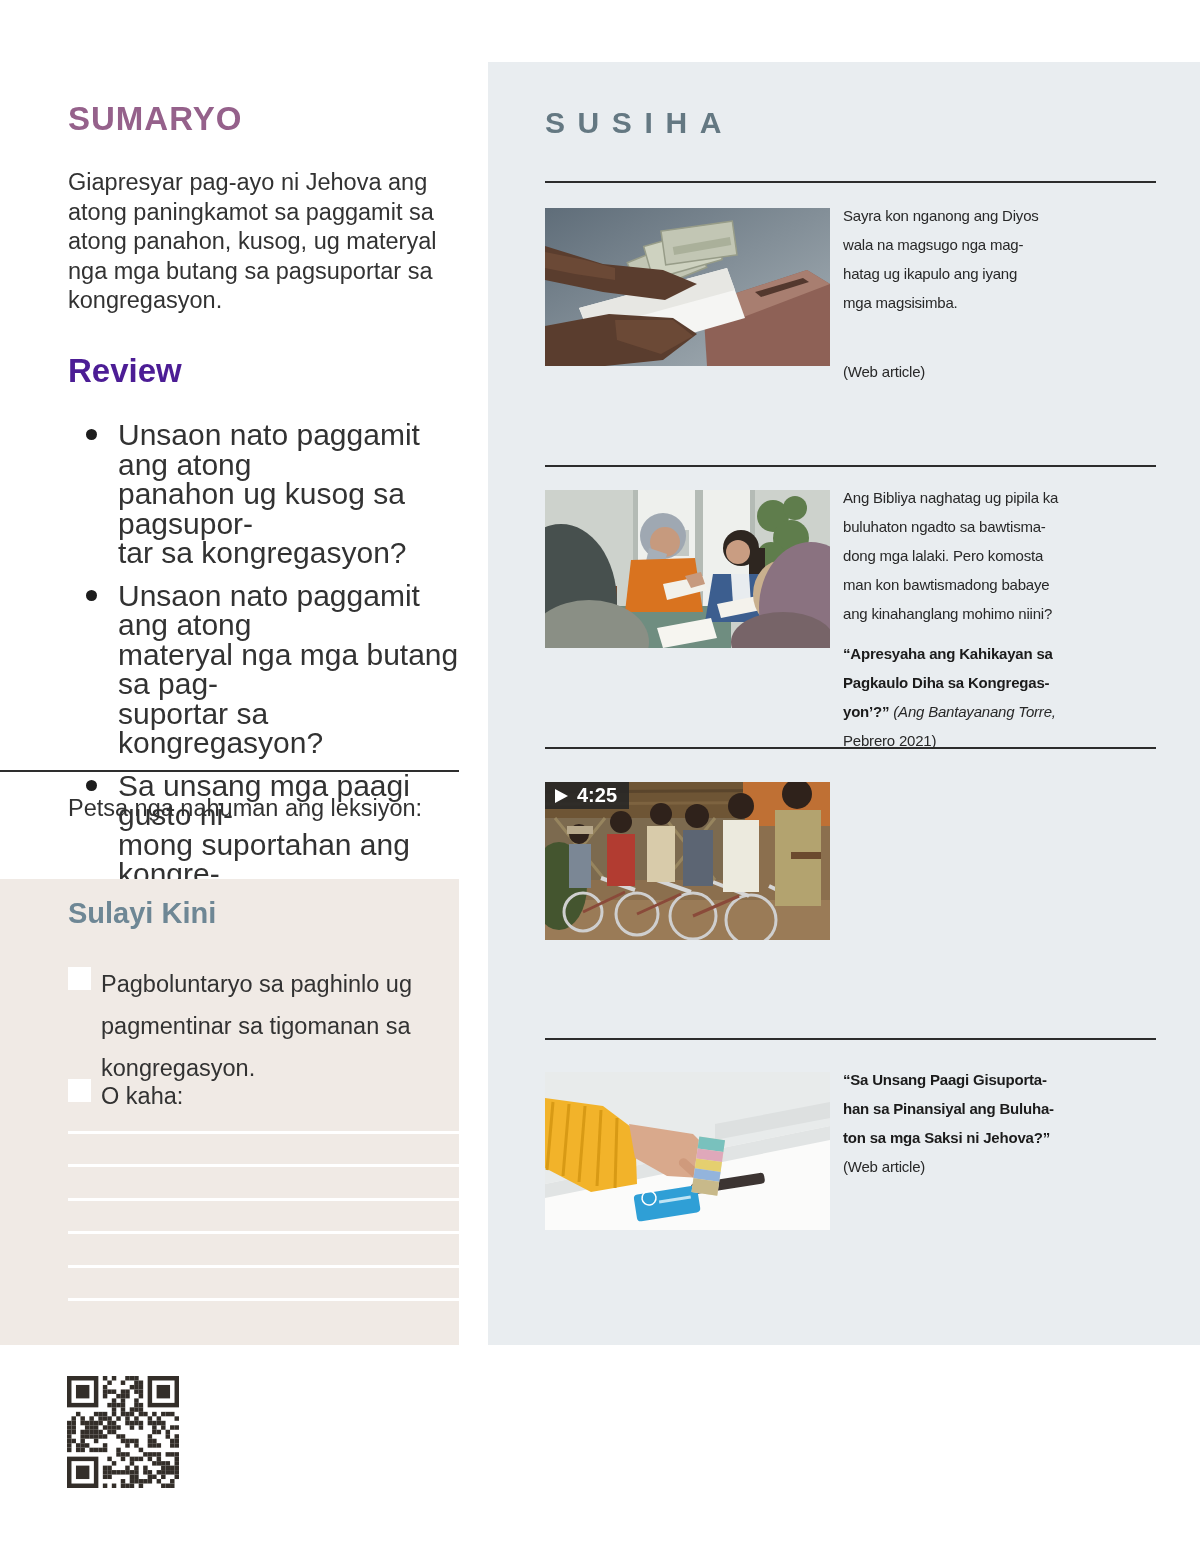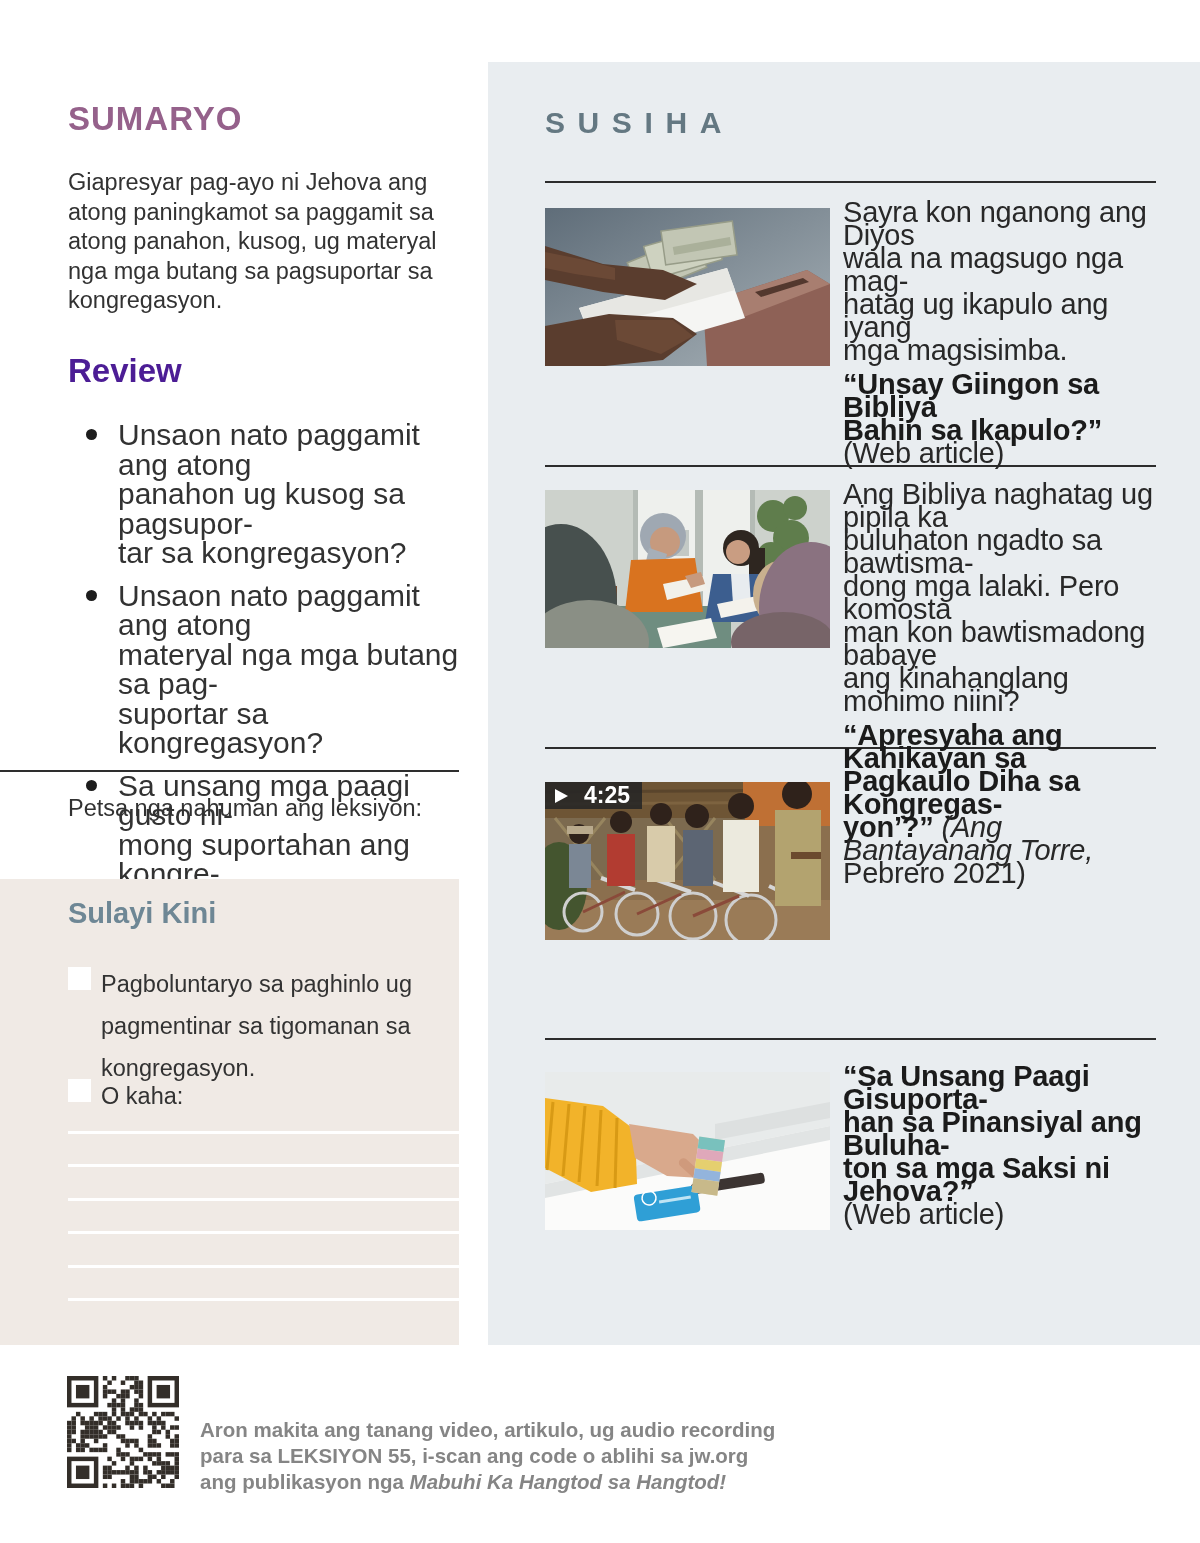--- a/index.html
+++ b/index.html
@@ -28,30 +28,30 @@
   .check-row-2{top:1075px;}
   .write-lines{left:68px;top:1131px;width:391px;}
   .write-line{position:absolute;left:0;width:391px;height:3px;background:#ffffff;}
 
   
   .panel{left:488px;top:62px;width:712px;height:1283px;background:#e9edf0;}
   .panel-title{left:545px;top:106px;font-size:30px;font-weight:bold;letter-spacing:0.42em;color:#647882;}
   .h-rule{left:545px;width:611px;height:2px;background:#2c2c2c;}
   .thumb{left:545px;width:285px;height:158px;overflow:hidden;background:#b9c0c4;}
   .thumb svg{display:block;width:285px;height:158px;}
-  .item-text{left:843px;width:332px;font-size:29px;line-height:23px;color:#282828;letter-spacing:-0.2px;}
+  .item-text{left:843px;width:332px;font-size:15px;line-height:29px;color:#282828;letter-spacing:-0.2px;}
   .desc{margin:0 0 11px 0;}
   .ref-title{font-weight:bold;color:#1b1b1b;}
   .ref-note{display:block;font-weight:normal;color:#282828;}
   .italic{font-style:italic;}
   .bolditalic{font-weight:bold;font-style:italic;color:#1b1b1b;}
 
   .video-badge{position:absolute;left:0;top:0;height:27px;padding:0 12px 0 10px;
-               background:rgba(38,38,38,0.88);color:#ffffff;display:flex;align-items:center;gap:16px;
-               font-size:23px;font-weight:bold;z-index:2;}
+               background:rgba(38,38,38,0.88);color:#ffffff;display:flex;align-items:center;gap:9px;
+               font-size:20px;font-weight:bold;z-index:2;}
   .play-tri{width:0;height:0;border-left:13px solid #ffffff;border-top:7.5px solid transparent;border-bottom:7.5px solid transparent;}
 
   
   .qr{left:67px;top:1376px;width:112px;height:112px;}
   .footer-text{left:200px;top:1417px;width:620px;font-size:20.5px;line-height:26px;
                font-weight:bold;color:#858585;}
 </style>
 </head>
 <body>
 
@@ -146,22 +146,21 @@
       <polygon points="0,44 40,52 70,60 70,72 30,66 0,60" fill="#6b4936"></polygon>
       <polygon points="0,158 0,118 64,106 128,110 152,126 118,152 60,158" fill="#5a3d2e"></polygon>
       <polygon points="70,112 128,112 148,128 116,146 72,132" fill="#6b4936"></polygon>
     </svg>
   </div>
   <div class="abs item-text" style="top:201px">
     <p class="desc preline">Sayra kon nganong ang Diyos
 wala na magsugo nga mag-
 hatag ug ikapulo ang iyang
 mga magsisimba.</p>
-    <div class="ref-title preline"><span>“Unsay Giingon sa Bibliya
-Bahin sa Ikapulo?”</span>
+    <div class="ref-title preline">
       <span class="ref-note">(Web article)</span>
     </div>
   </div>
 
   <div class="abs thumb" style="top:490px">
     <svg viewBox="0 0 285 158" aria-hidden="true">
       <rect width="285" height="158" fill="#cdd2cc"></rect>
       <rect x="88" y="0" width="122" height="132" fill="#eef0ed"></rect>
       <rect x="88" y="0" width="5" height="132" fill="#b4bbb5"></rect>
       <rect x="150" y="0" width="8" height="132" fill="#b4bbb5"></rect>
@@ -533,17 +532,14 @@
       <rect x="0" y="0" width="7" height="7" fill="#332e29"></rect>
       <rect x="1" y="1" width="5" height="5" fill="#ffffff"></rect>
       <rect x="2" y="2" width="3" height="3" fill="#332e29"></rect>
       <rect x="18" y="0" width="7" height="7" fill="#332e29"></rect>
       <rect x="19" y="1" width="5" height="5" fill="#ffffff"></rect>
       <rect x="20" y="2" width="3" height="3" fill="#332e29"></rect>
       <rect x="0" y="18" width="7" height="7" fill="#332e29"></rect>
       <rect x="1" y="19" width="5" height="5" fill="#ffffff"></rect>
       <rect x="2" y="20" width="3" height="3" fill="#332e29"></rect>
     </svg>
-  <div class="abs footer-text preline"><span>Aron makita ang tanang video, artikulo, ug audio recording
-para sa LEKSIYON 55, i-scan ang code o ablihi sa jw.org
-ang publikasyon nga </span><span class="italic">Mabuhi Ka Hangtod sa Hangtod!</span></div>
 
 </div>
 
 </body></html>

